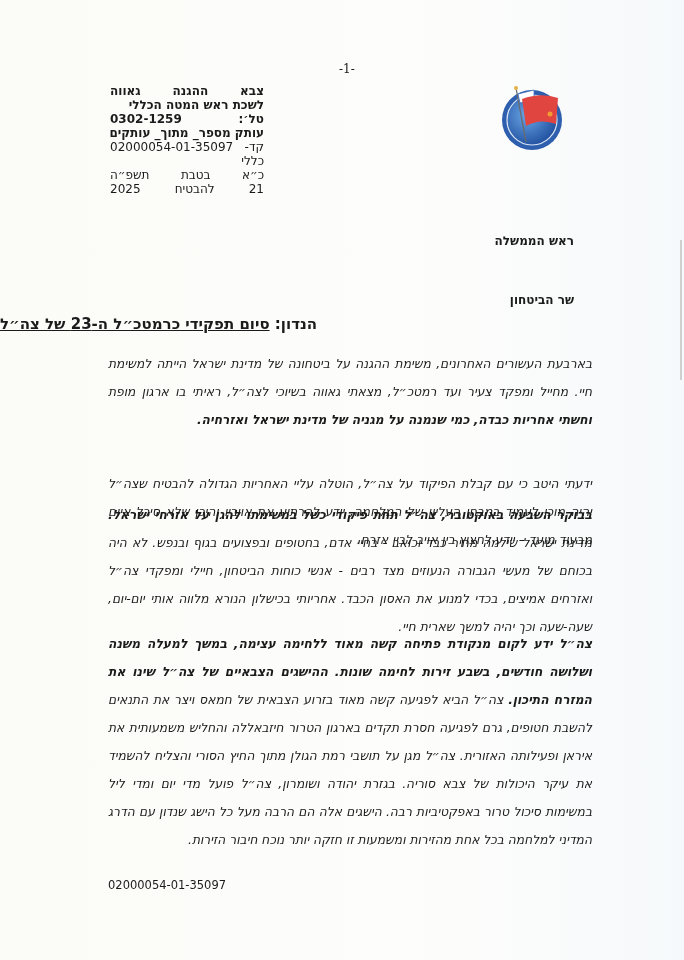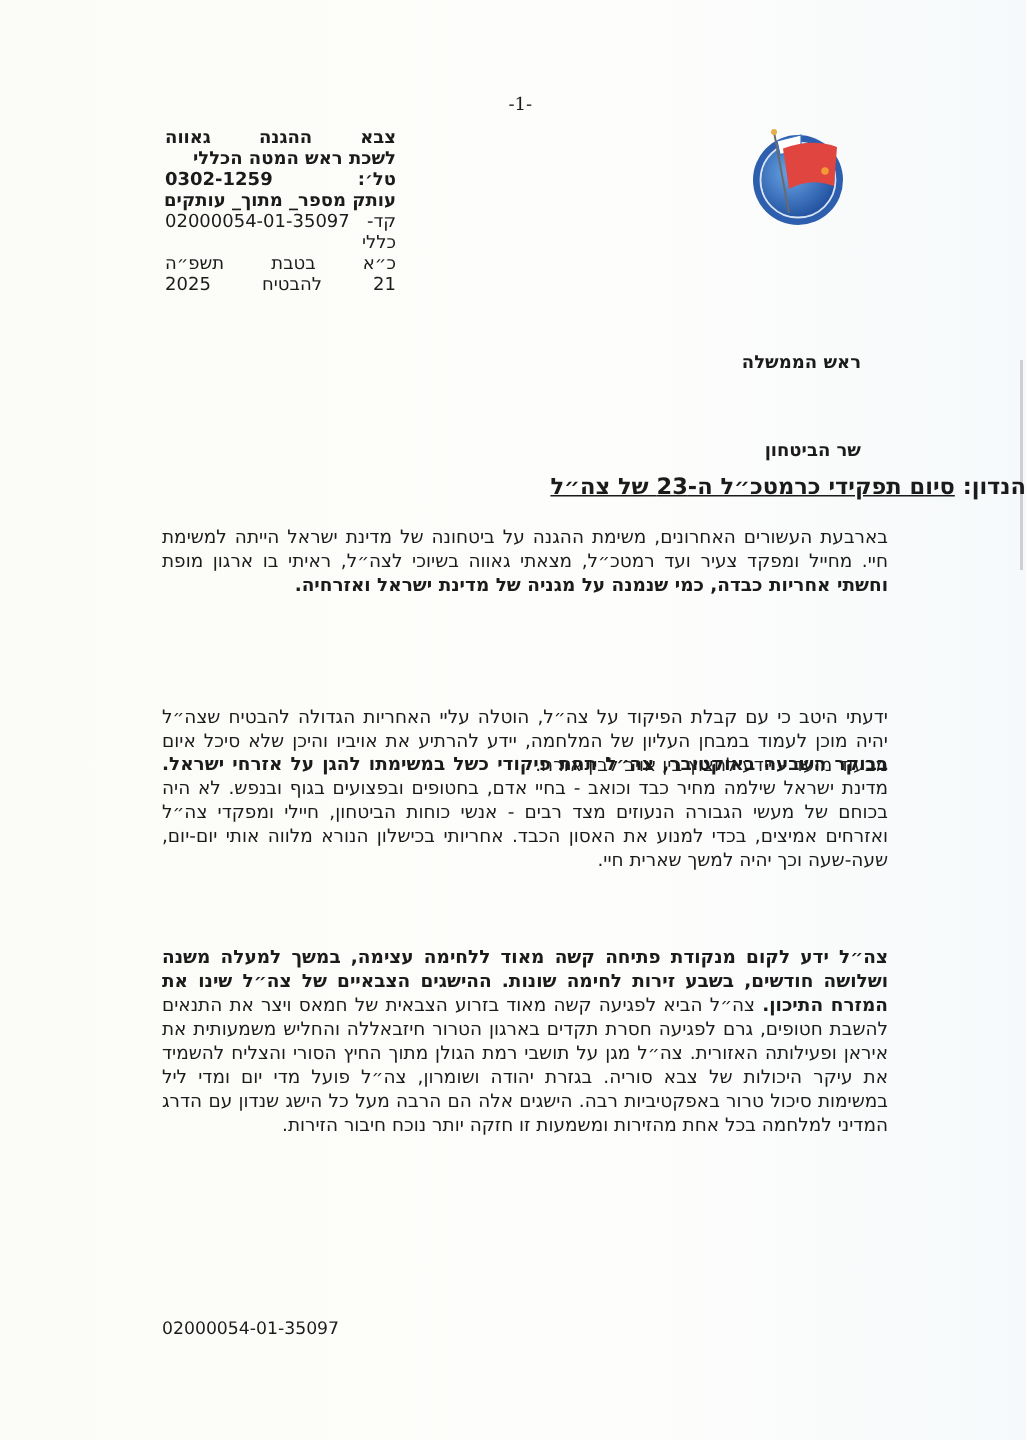--- a/index.html
+++ b/index.html
@@ -12,23 +12,23 @@
   }
   .page { position:absolute; inset:0; background:linear-gradient(90deg,#fbfcf8 0%,#fdfdfb 60%,#f6f9fb 100%); }
   .edge { position:absolute; right:2px; top:240px; width:2px; height:140px; background:#cfcfcf; }
   .page-num { position:absolute; left:339px; top:62px; font-family:"DejaVu Serif", serif; font-size:12px; }
   .logo { position:absolute; left:496px; top:80px; width:72px; height:72px; }
   .hdr { position:absolute; left:110px; top:84px; width:154px; direction:rtl; font-size:12px; line-height:14px; }
   .hdr .row { display:flex; justify-content:space-between; white-space:nowrap; }
   .hdr .b { font-weight:bold; }
   .hdr .ltr { direction:ltr; unicode-bidi:isolate; }
   .recip { position:absolute; right:110px; direction:rtl; font-weight:bold; font-size:12px; }
-  .subject { position:absolute; left:0; right:0; top:315px; text-align:right; direction:rtl; font-weight:bold; font-size:15px; }
+  .subject { position:absolute; left:0; right:0; top:315px; text-align:left; direction:rtl; font-weight:bold; font-size:15px; }
   .subject .u { text-decoration:underline; }
-  .para { position:absolute; left:108px; width:484px; direction:rtl; text-align:justify; text-align-last:right; font-size:12.3px; line-height:16px; }
+  .para { position:absolute; left:108px; width:484px; direction:rtl; text-align:justify; text-align-last:right; font-size:12.3px; line-height:28px;font-style:italic; }
   .para b { font-weight:bold; }
   .footer-code { position:absolute; left:108px; top:878px; font-size:11.5px; }
 </style>
 </head>
 <body>
 
 <div class="page">
   <div class="edge"></div>
 
   <div class="page-num">-1-</div>

